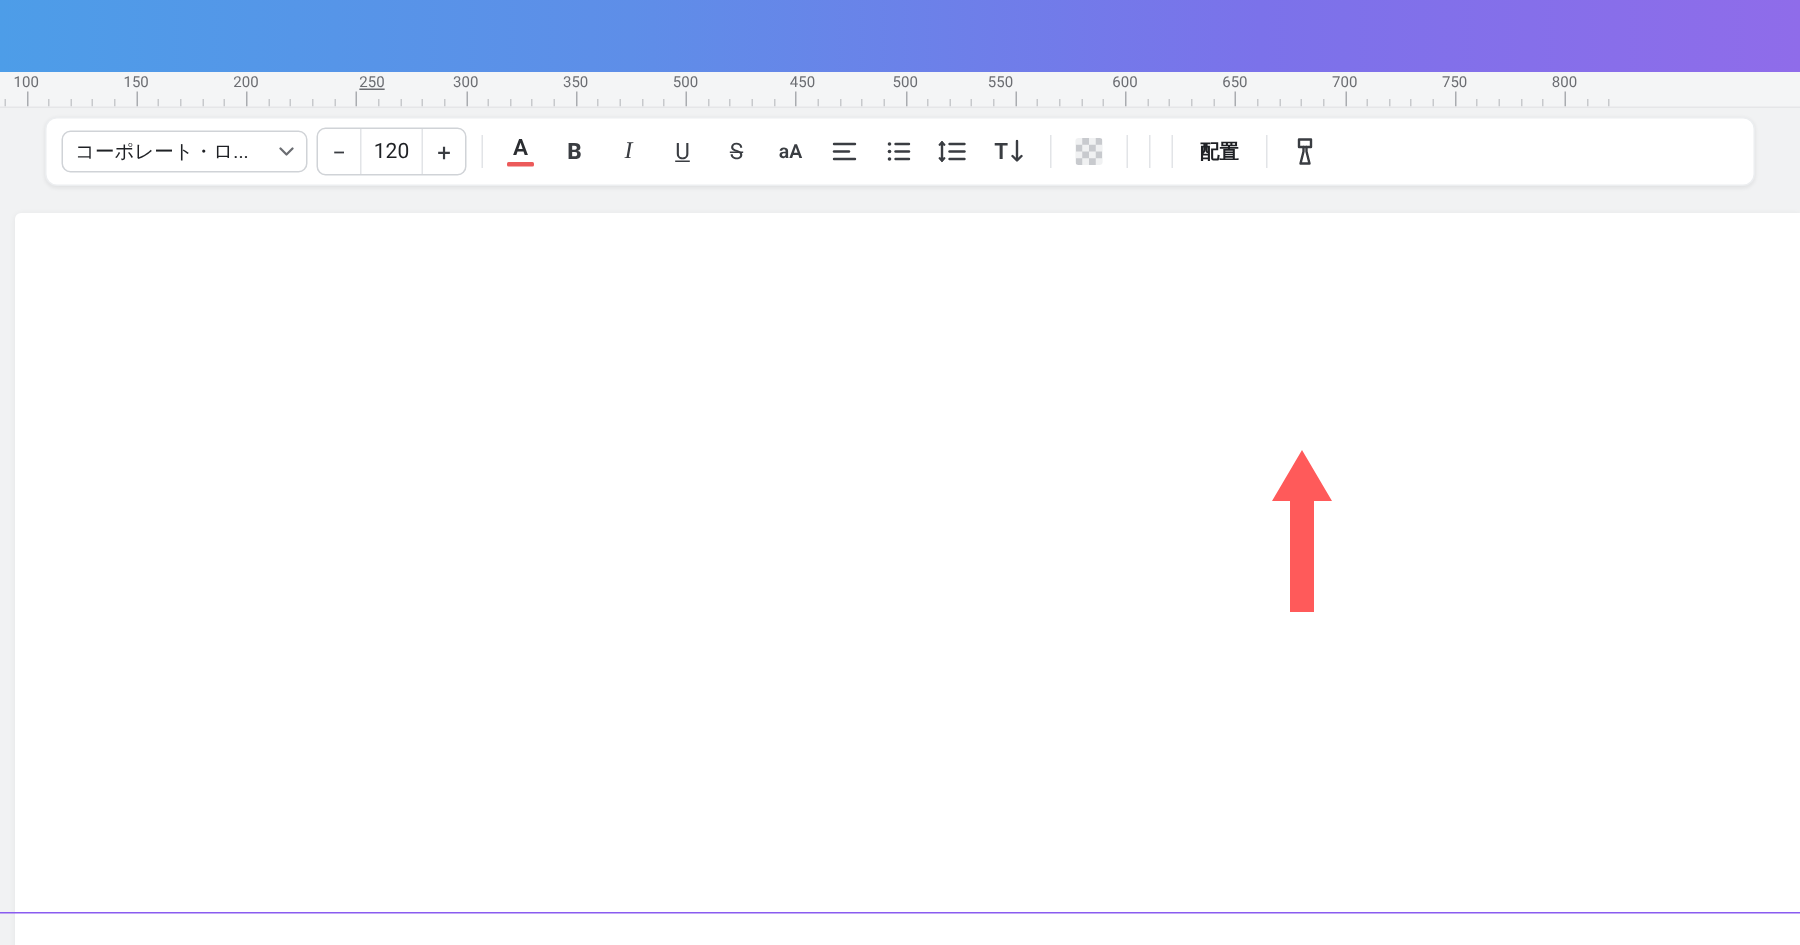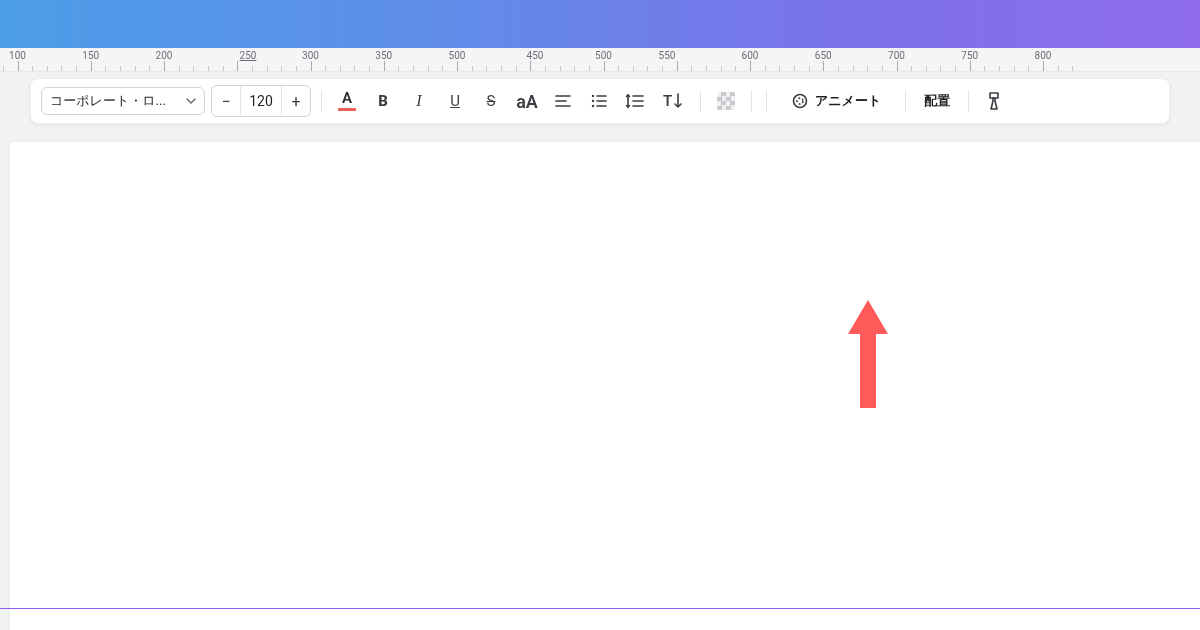--- a/index.html
+++ b/index.html
@@ -159,21 +159,21 @@
 
   
   .anno-arrow {
     position: absolute;
     left: 843px;
     top: 170px;
     color: #ff5a5a;
   }
 
   svg { display: block; }
-  .case-btn { font-size: 18px; font-weight: 600; letter-spacing: 0; color:#3a3d42; }
+  .case-btn { font-size: 13px; font-weight: 600; letter-spacing: 0; color:#3a3d42; }
   .transparency-icon {
     width:18px; height:18px;
     background:
       conic-gradient(#c8cace 25%, #f0f1f2 0 50%, #c8cace 0 75%, #f0f1f2 0) 0 0/9px 9px;
     border-radius:2px;
   }
 </style>
 </head>
 <body>
 
@@ -368,29 +368,20 @@
 
     <div class="tool-btn">
       <span class="transparency-icon"></span>
     </div>
 
     <div class="sep"></div>
 
 
     <div class="sep"></div>
 
-    <div class="pill-btn">
-      <span>
-        <svg width="18" height="18" viewBox="0 0 18 18" fill="none" stroke="#3a3d42" stroke-width="1.6">
-          <circle cx="9" cy="9" r="6.5"></circle>
-            <circle cx="9" cy="9" r="3" stroke-dasharray="2 2"></circle>
-        </svg>
-      </span>
-      <span>アニメート</span>
-    </div>
 
     <div class="sep"></div>
 
     <div class="pill-btn" style="padding:0 8px;">
       <span>配置</span>
     </div>
 
     <div class="sep"></div>
 
     <div class="tool-btn">

